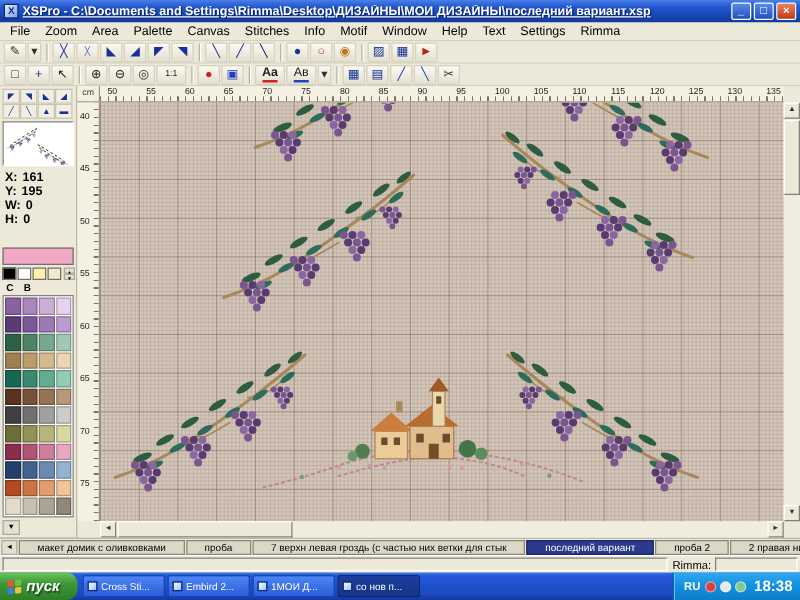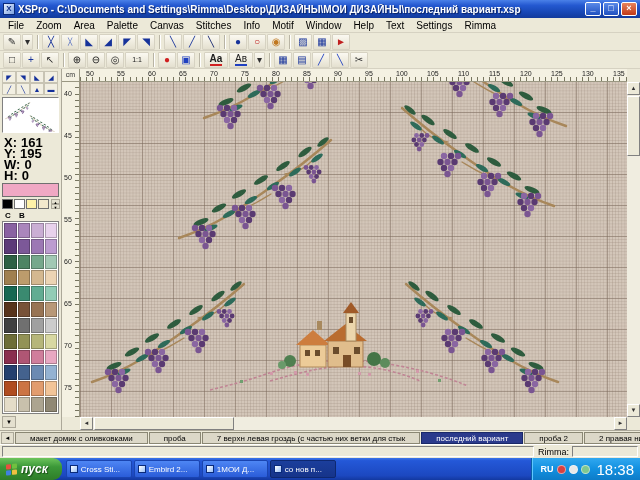--- a/index.html
+++ b/index.html
@@ -7,21 +7,21 @@
   body { font-family:"Liberation Sans", sans-serif; font-size:11px; background:#ece9d8; }
   .screen { width:640px; height:480px; display:flex; flex-direction:column; position:relative; }
 
   
   .titlebar { height:18px; display:flex; align-items:center; padding:0 3px;
     background:linear-gradient(180deg,#4a80e8 0%,#2458d0 30%,#1746b4 70%,#123a9c 100%); }
   .app-icon { width:12px; height:12px; background:linear-gradient(135deg,#e8f0ff,#7aa0e0);
     border:1px solid #0a2a7a; color:#10308a; font-size:8px; font-weight:bold; line-height:10px;
     text-align:center; margin-right:3px; flex:0 0 auto; }
   .title-text { color:#fff; font-weight:bold; font-size:10px; text-shadow:1px 1px 1px #082060;
-    white-space:nowrap; overflow:hidden; flex:1; }
+    white-space:nowrap; overflow:hidden; flex:1;text-decoration:underline; }
   .win-btn { width:16px; height:14px; margin-left:2px; border:1px solid #fff; border-radius:2px;
     color:#fff; font-size:9px; line-height:11px; text-align:center; font-weight:bold;
     background:linear-gradient(180deg,#5a8ae8,#2050c0); flex:0 0 auto; }
   .win-btn.close { background:linear-gradient(180deg,#e8845c,#c03818); }
 
   
   .menubar { height:15px; background:#ece9d8; border-bottom:1px solid #d6d2c2;
     display:flex; align-items:center; padding-left:2px; }
   .menu-item { padding:1px 6px; font-size:10px; color:#000; }
 
@@ -39,21 +39,21 @@
   
   .main { flex:1; display:flex; min-height:0; }
 
   
   .sidebar { width:62px; background:#ece9d8; border-right:1px solid #aca899;
     display:flex; flex-direction:column; padding:2px; }
   .mini-tools { display:flex; flex-wrap:wrap; margin-bottom:2px; }
   .mini-btn { width:14px; height:12px; border:1px solid #c8c4b4; background:#f2efe2;
     font-size:7px; line-height:1; color:#14309a; display:flex; align-items:center; justify-content:center; }
   .preview { height:36px; background:#fff; border:1px solid; border-color:#808080 #fff #fff #808080; margin-bottom:2px; }
-  .coords { font-size:13px; font-weight:bold; color:#000; line-height:11px; padding:2px 2px 2px; }
+  .coords { font-size:10px; font-weight:bold; color:#000; line-height:11px; padding:2px 2px 17px; }
   .coords .val { margin-left:4px; }
   .current-color { height:14px; border:1px solid #707070; margin-bottom:2px; }
   .quick-row { display:flex; align-items:center; margin-bottom:2px; }
   .quick-swatch { width:11px; height:10px; border:1px solid #707070; margin-right:1px; }
   .spin { display:flex; flex-direction:column; margin-left:1px; }
   .spin span { width:9px; height:5px; font-size:4px; line-height:5px; text-align:center;
     border:1px solid #aca899; background:#e4e0cf; }
   .cb-header { display:flex; font-size:8px; font-weight:bold; color:#000; padding:0 3px 1px; }
   .cb-header span { width:14px; }
   .palette-wrap { flex:1; background:#fff; border:1px solid #808080; padding:1px; min-height:0;
@@ -127,21 +127,21 @@
     background:linear-gradient(180deg,#4e86f4,#2a5cd8); color:#fff; font-size:8px; display:flex;
     align-items:center; padding:0 3px; overflow:hidden; white-space:nowrap; }
   .task-btn.active { background:linear-gradient(180deg,#1b3e9c,#16348a); border-color:#0e2870; }
   .task-icon { width:8px; height:8px; background:linear-gradient(135deg,#fff,#9ac0f8); border:1px solid #0a2a7a; margin-right:3px; flex:0 0 auto; }
   .task-label { overflow:hidden; text-overflow:ellipsis; }
   .tray { display:flex; align-items:center; padding:0 6px 0 8px;
     background:linear-gradient(180deg,#30a8f0 0%,#1290e0 50%,#0d7cc8 100%);
     border-left:1px solid #0a60a8; box-shadow:inset 1px 0 0 #60c8ff; }
   .tray-lang { color:#fff; font-size:9px; font-weight:bold; margin-right:4px; }
   .tray-icon { width:9px; height:9px; border-radius:50%; margin-right:3px; border:1px solid rgba(255,255,255,.5); }
-  .tray-time { color:#fff; font-size:15px; margin-left:3px; }
+  .tray-time { color:#fff; font-size:12px; margin-left:3px;font-weight:bold; }
 
   .ground-line { stroke:#c08494; stroke-width:1.6; fill:none; stroke-dasharray:3 2; }
   .stem { stroke:#a8875a; stroke-width:2.4; fill:none; stroke-linecap:round; }
   .stem.thin { stroke-width:1.3; }
 </style>
 </head>
 <body>
 
 <svg width="0" height="0" style="position:absolute" aria-hidden="true">
   <defs>

